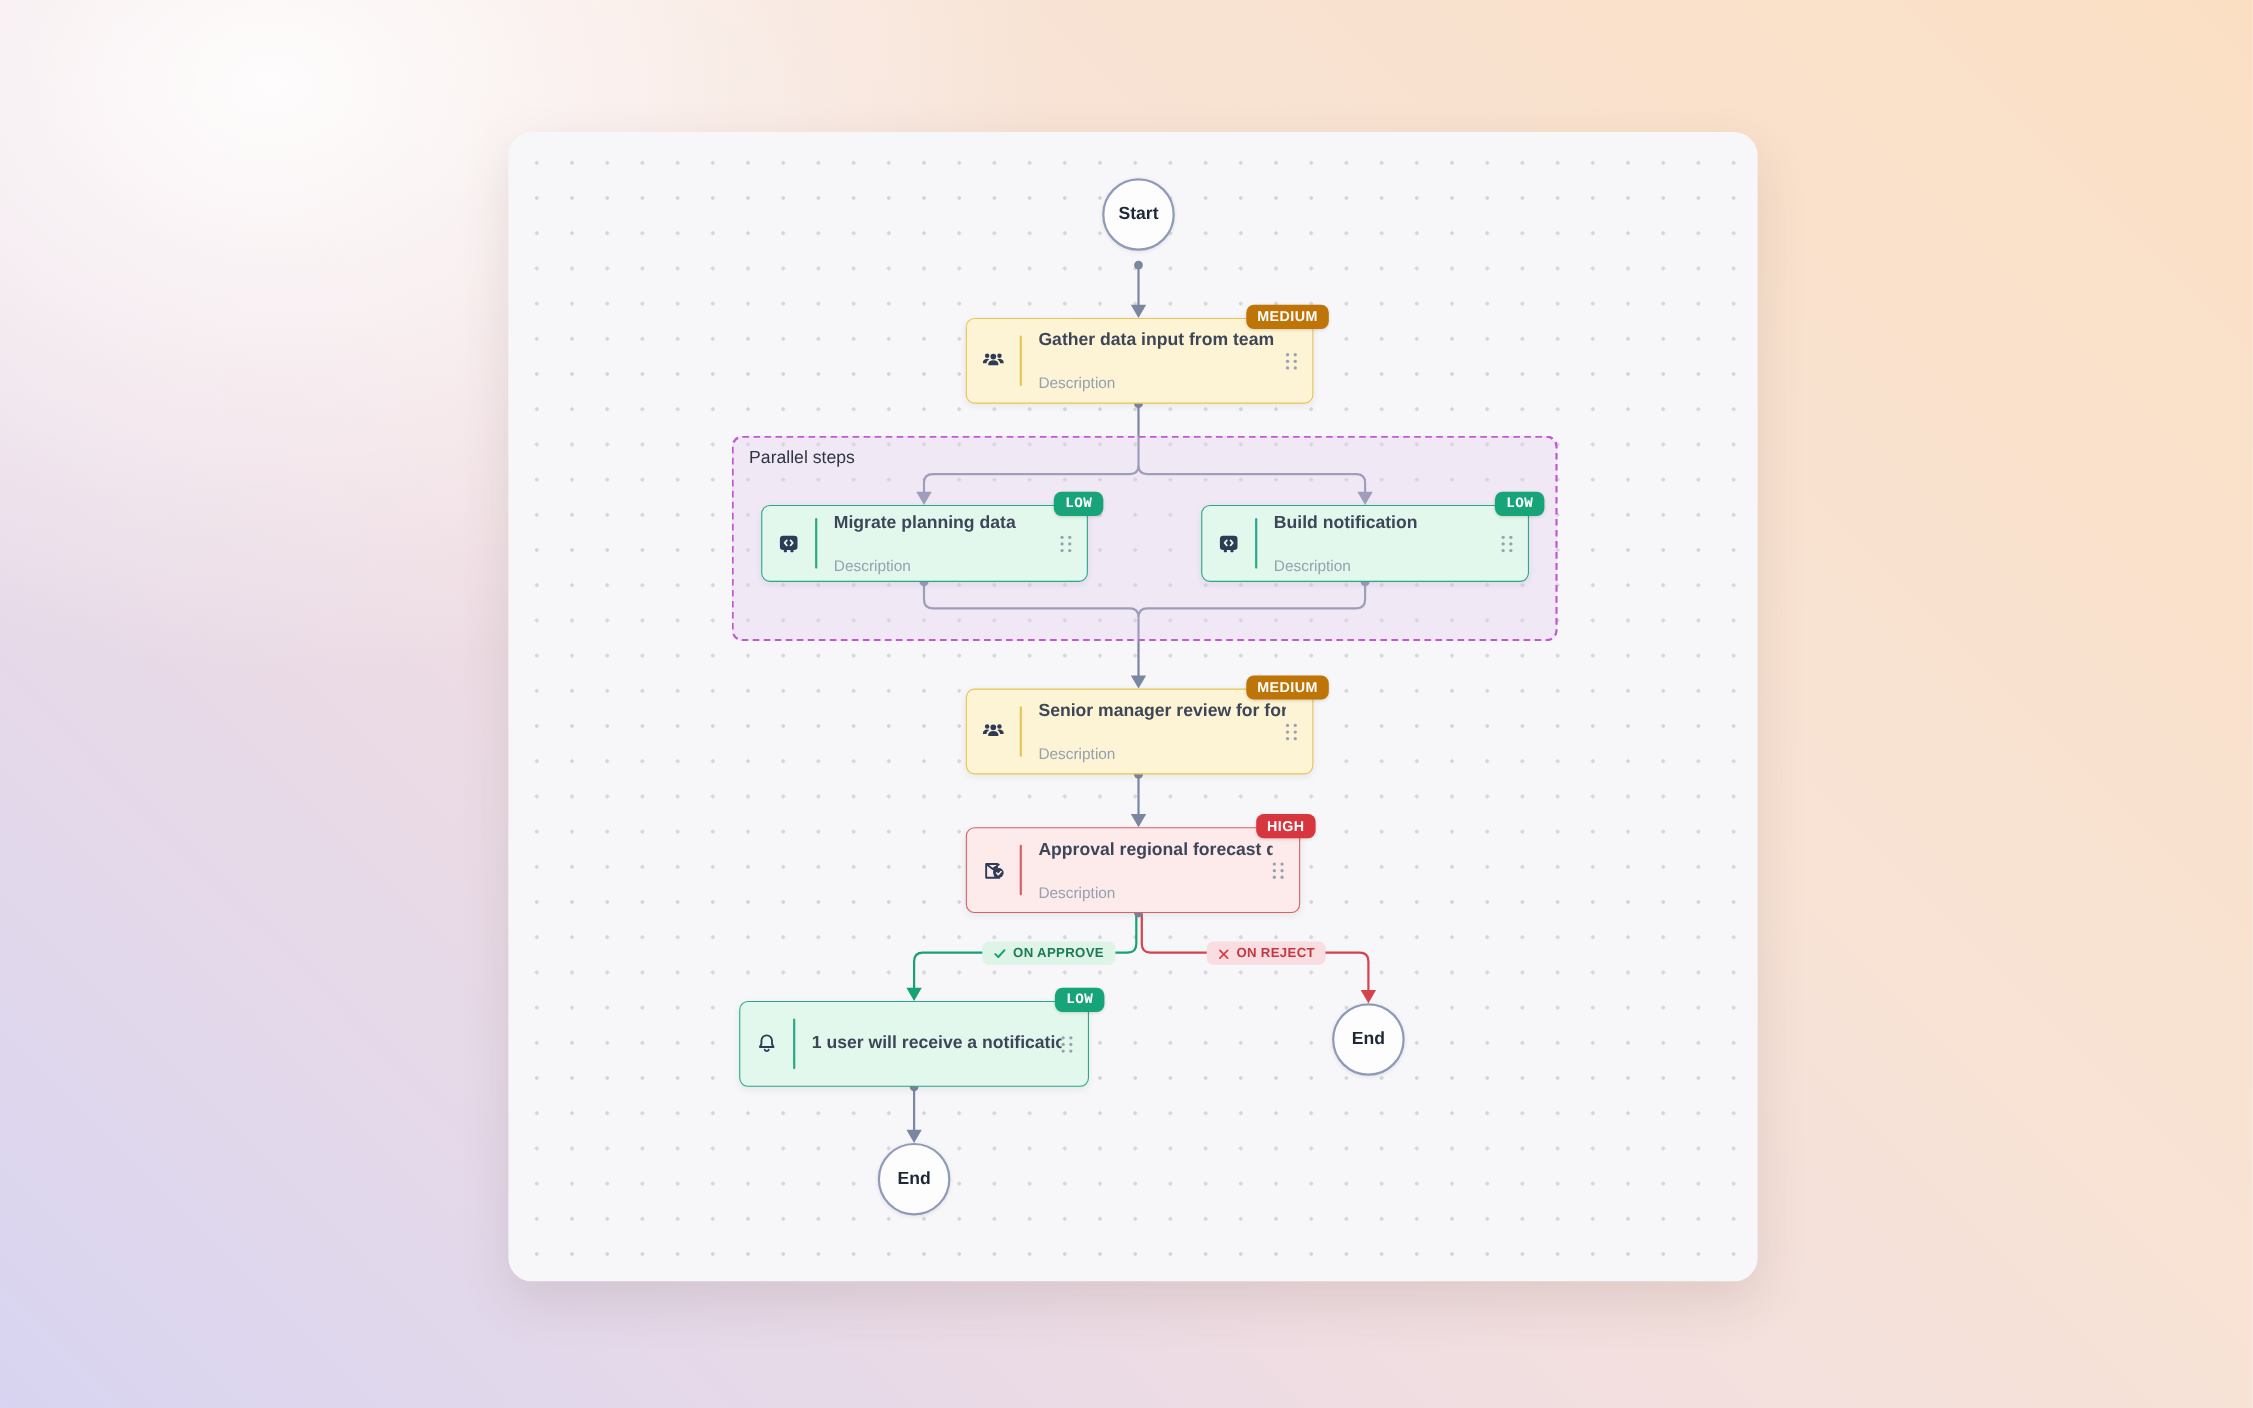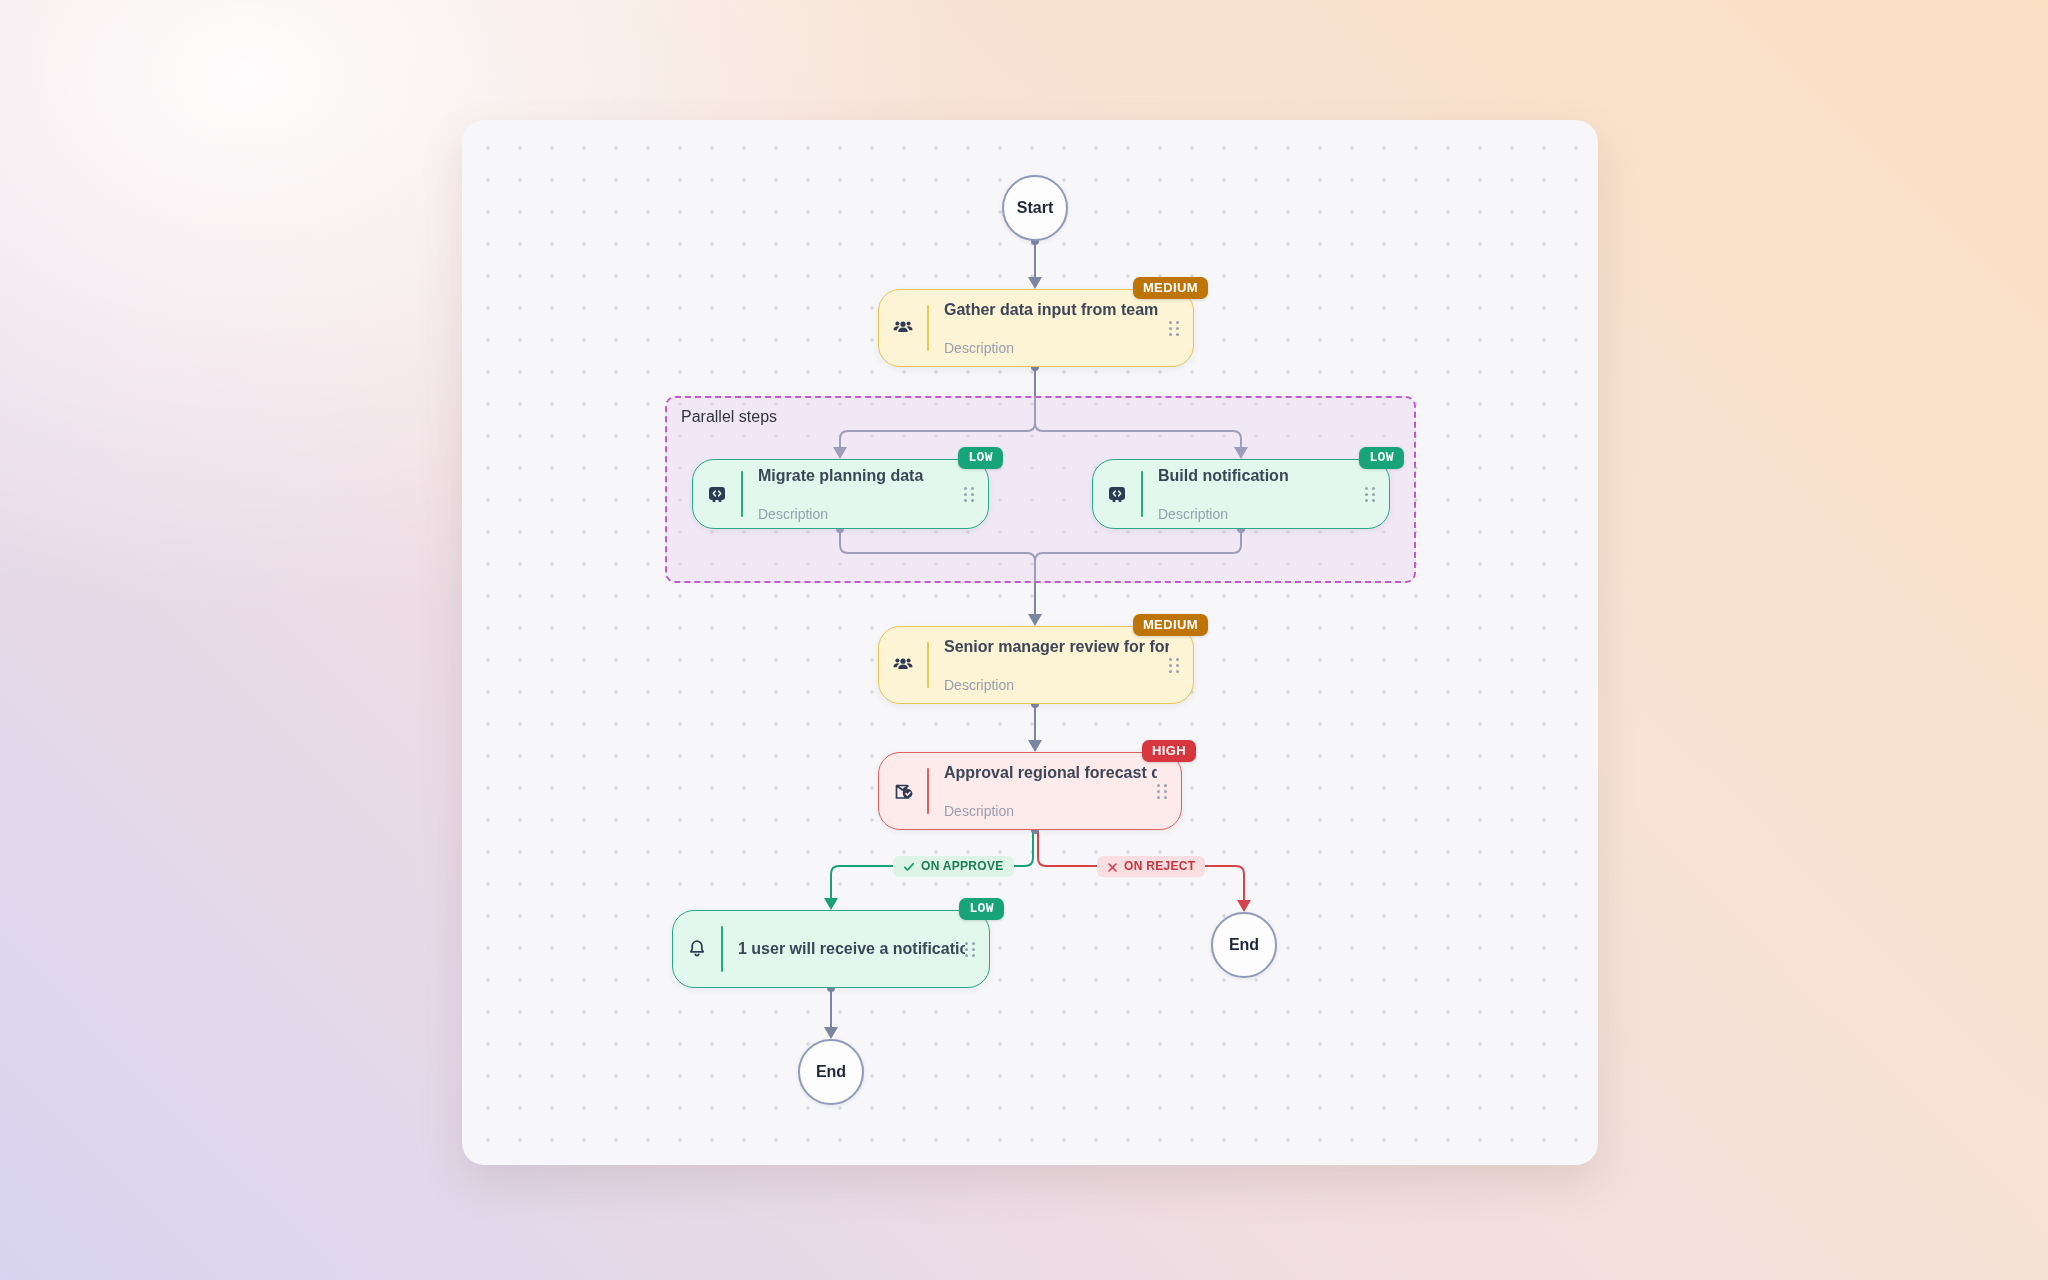--- a/index.html
+++ b/index.html
@@ -24,21 +24,21 @@
   .group{
     position:absolute;left:203px;top:276px;width:751px;height:187px;
     border:2px dashed #c05ace;border-radius:10px;
     background:rgba(232,203,240,0.33);box-sizing:border-box;text-align:right;
   }
   .group-label{position:absolute;left:14px;top:10px;font-size:16px;color:#2f3542;font-weight:500;}
 
   
   .card{
     position:absolute;display:flex;align-items:center;box-sizing:border-box;
-    border-radius:22px;border:1.5px solid;box-shadow:0 2px 7px rgba(40,40,70,0.07);
+    border-radius:8px;border:1.5px solid;box-shadow:0 2px 7px rgba(40,40,70,0.07);
   }
   .card.yellow{background:#fdf3d5;border-color:#e8c554;}
   .card.yellow .divider{background:#e8c554;}
   .card.green{background:#e2f8ed;border-color:#29a887;}
   .card.green .divider{background:#29a887;}
   .card.red{background:#fdeaea;border-color:#dd5f62;}
   .card.red .divider{background:#dd5f62;}
   .icon-box{width:48px;display:flex;justify-content:center;flex:none;}
   .divider{width:2px;height:46px;border-radius:1px;flex:none;}
   .texts{margin-left:15px;min-width:0;flex:1;}
@@ -104,21 +104,21 @@
         <circle cx="369" cy="868" r="4"></circle>
       </g>
       <path d="M362,778 L376,778 L369,790 Z" fill="#18a077"></path>
       <path d="M775,780 L789,780 L782,792 Z" fill="#d4434b"></path>
     </svg>
 
     <div class="group">
       <div class="group-label">Parallel steps</div>
     </div>
 
-    <div class="circle" style="left:540px;top:55px;">
+    <div class="circle" style="left:540px;top:42px;">
       <span>Start</span>
     </div>
 
     <div class="card yellow" style="left:416px;top:169px;width:316px;height:78px;">
       <div class="badge medium">MEDIUM</div>
       <div class="icon-box">
         <svg width="24" height="24" viewBox="0 0 24 24" fill="#2e3b55">
           <circle cx="12" cy="8.2" r="2.6"></circle>
             <path d="M12 11.6c-2.6 0-4.6 1.4-4.6 3.2V16h9.2v-1.2c0-1.8-2-3.2-4.6-3.2z"></path>
           <circle cx="6.4" cy="7.4" r="2"></circle>

